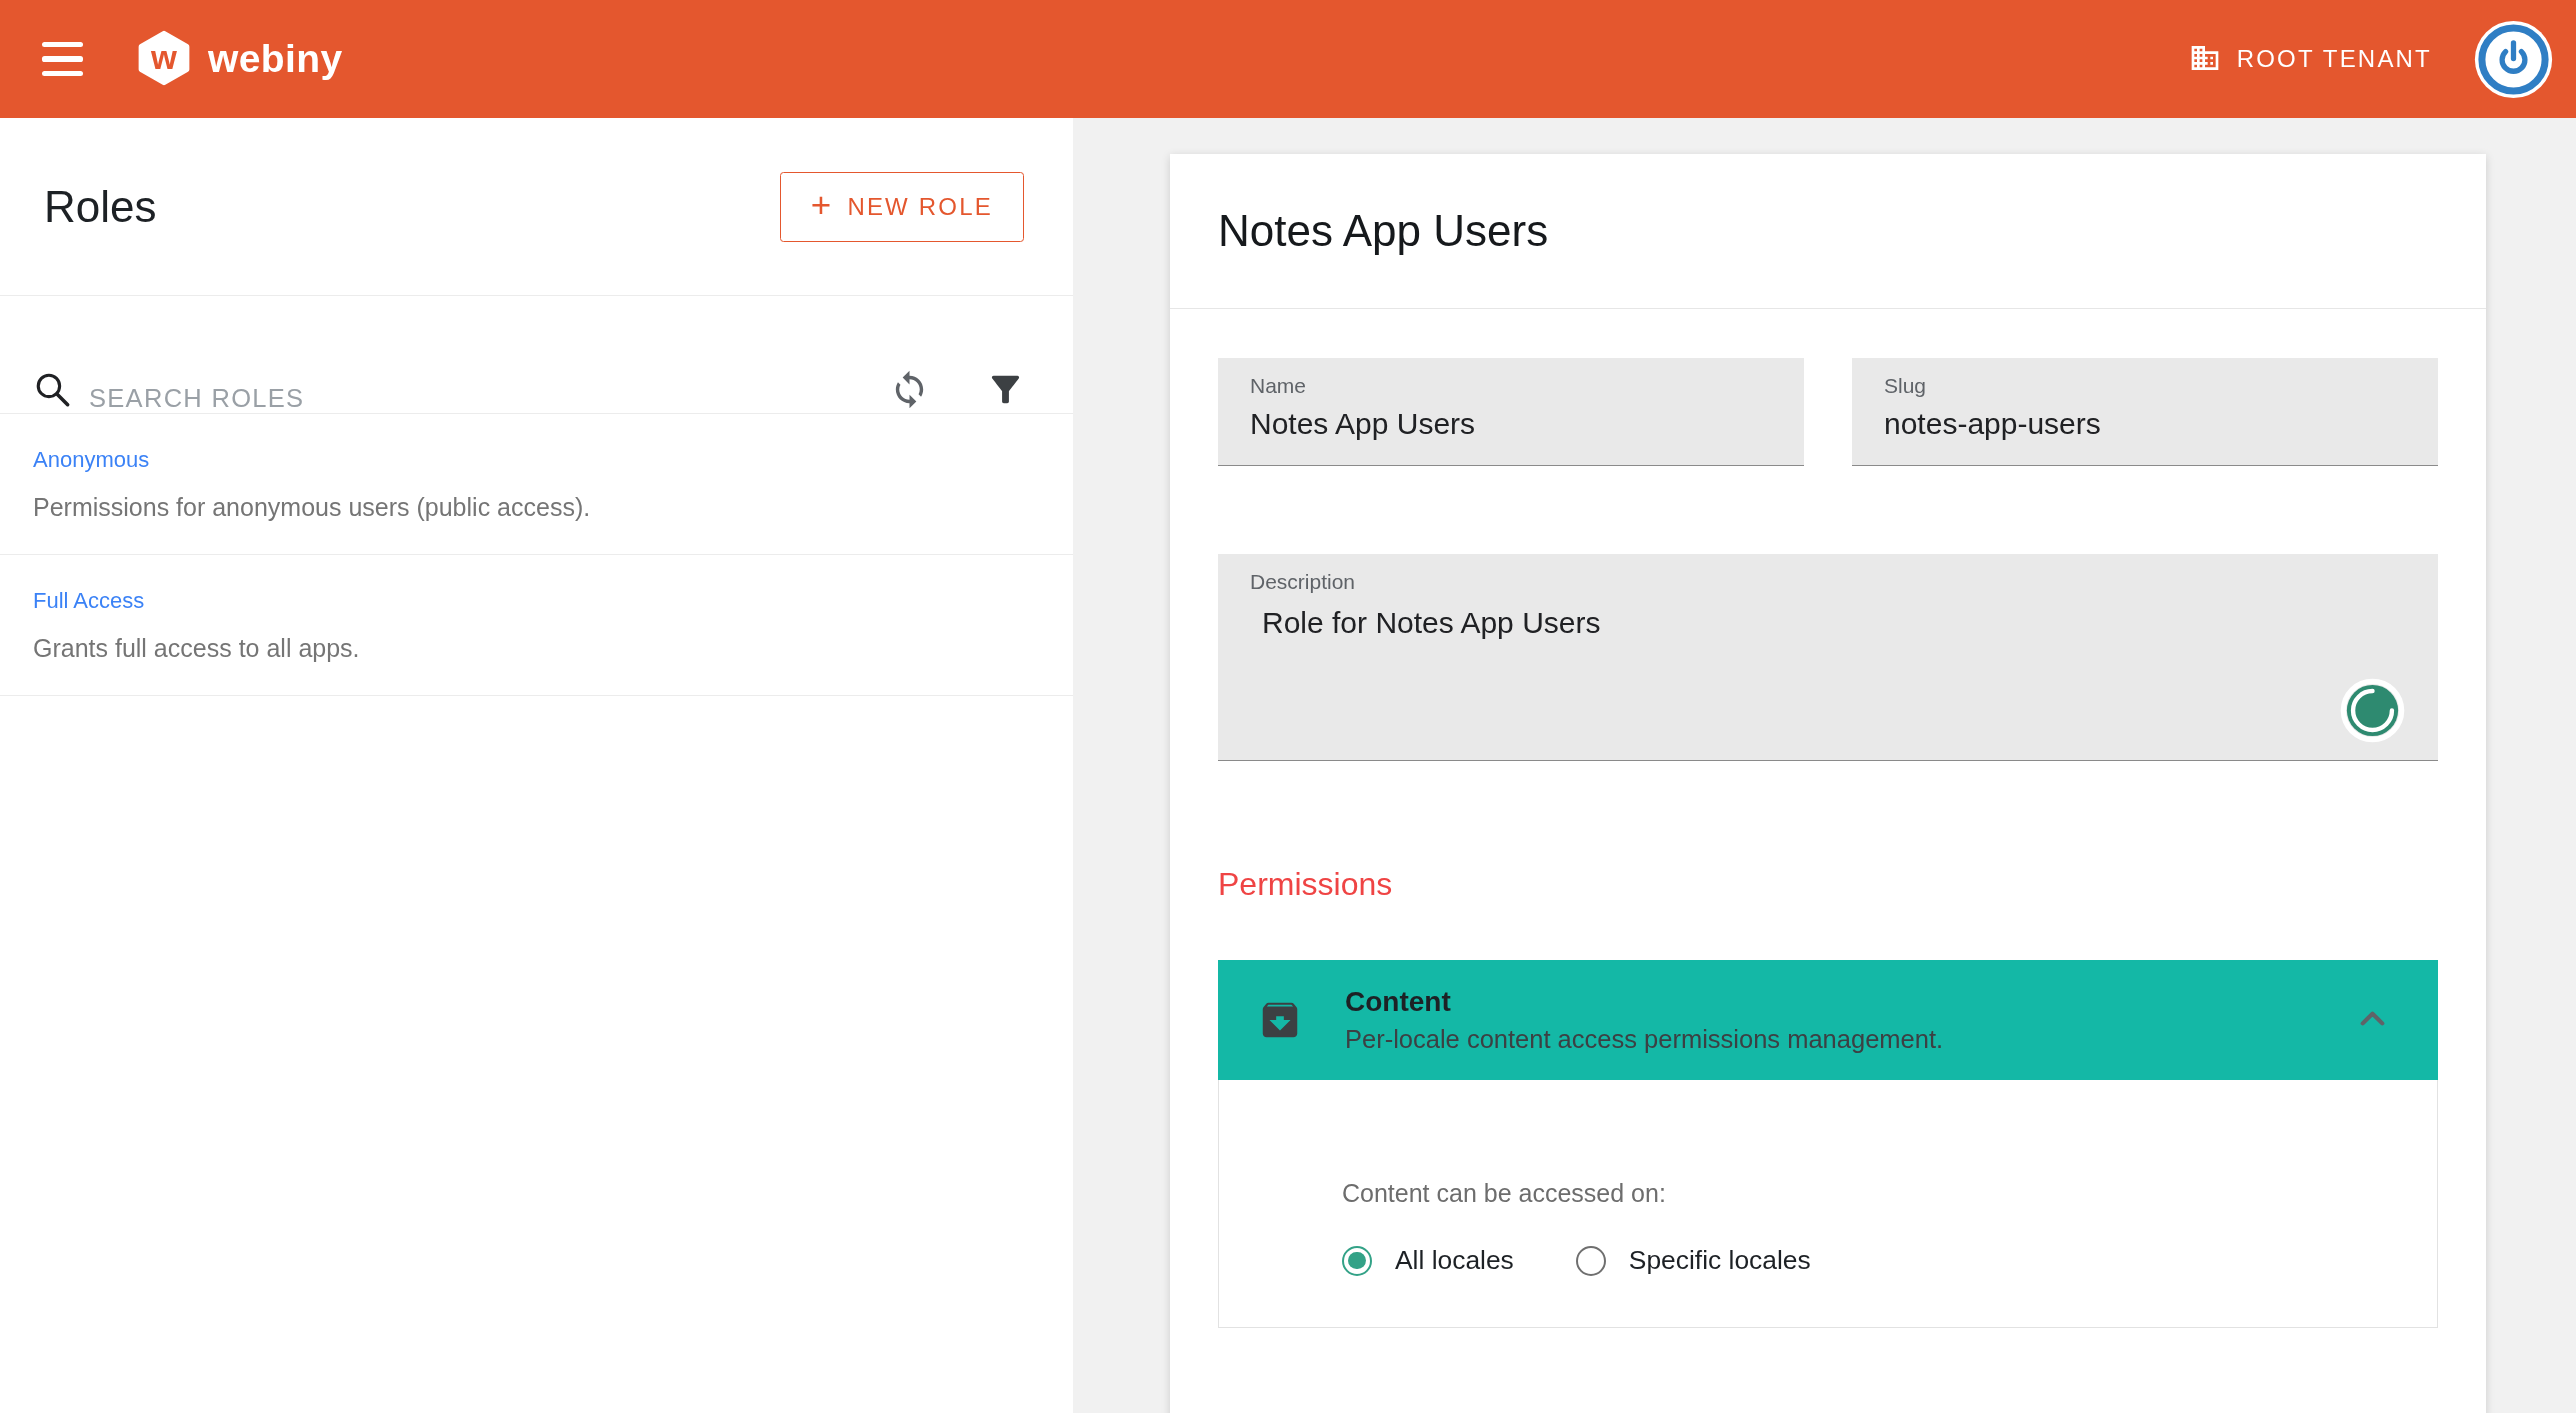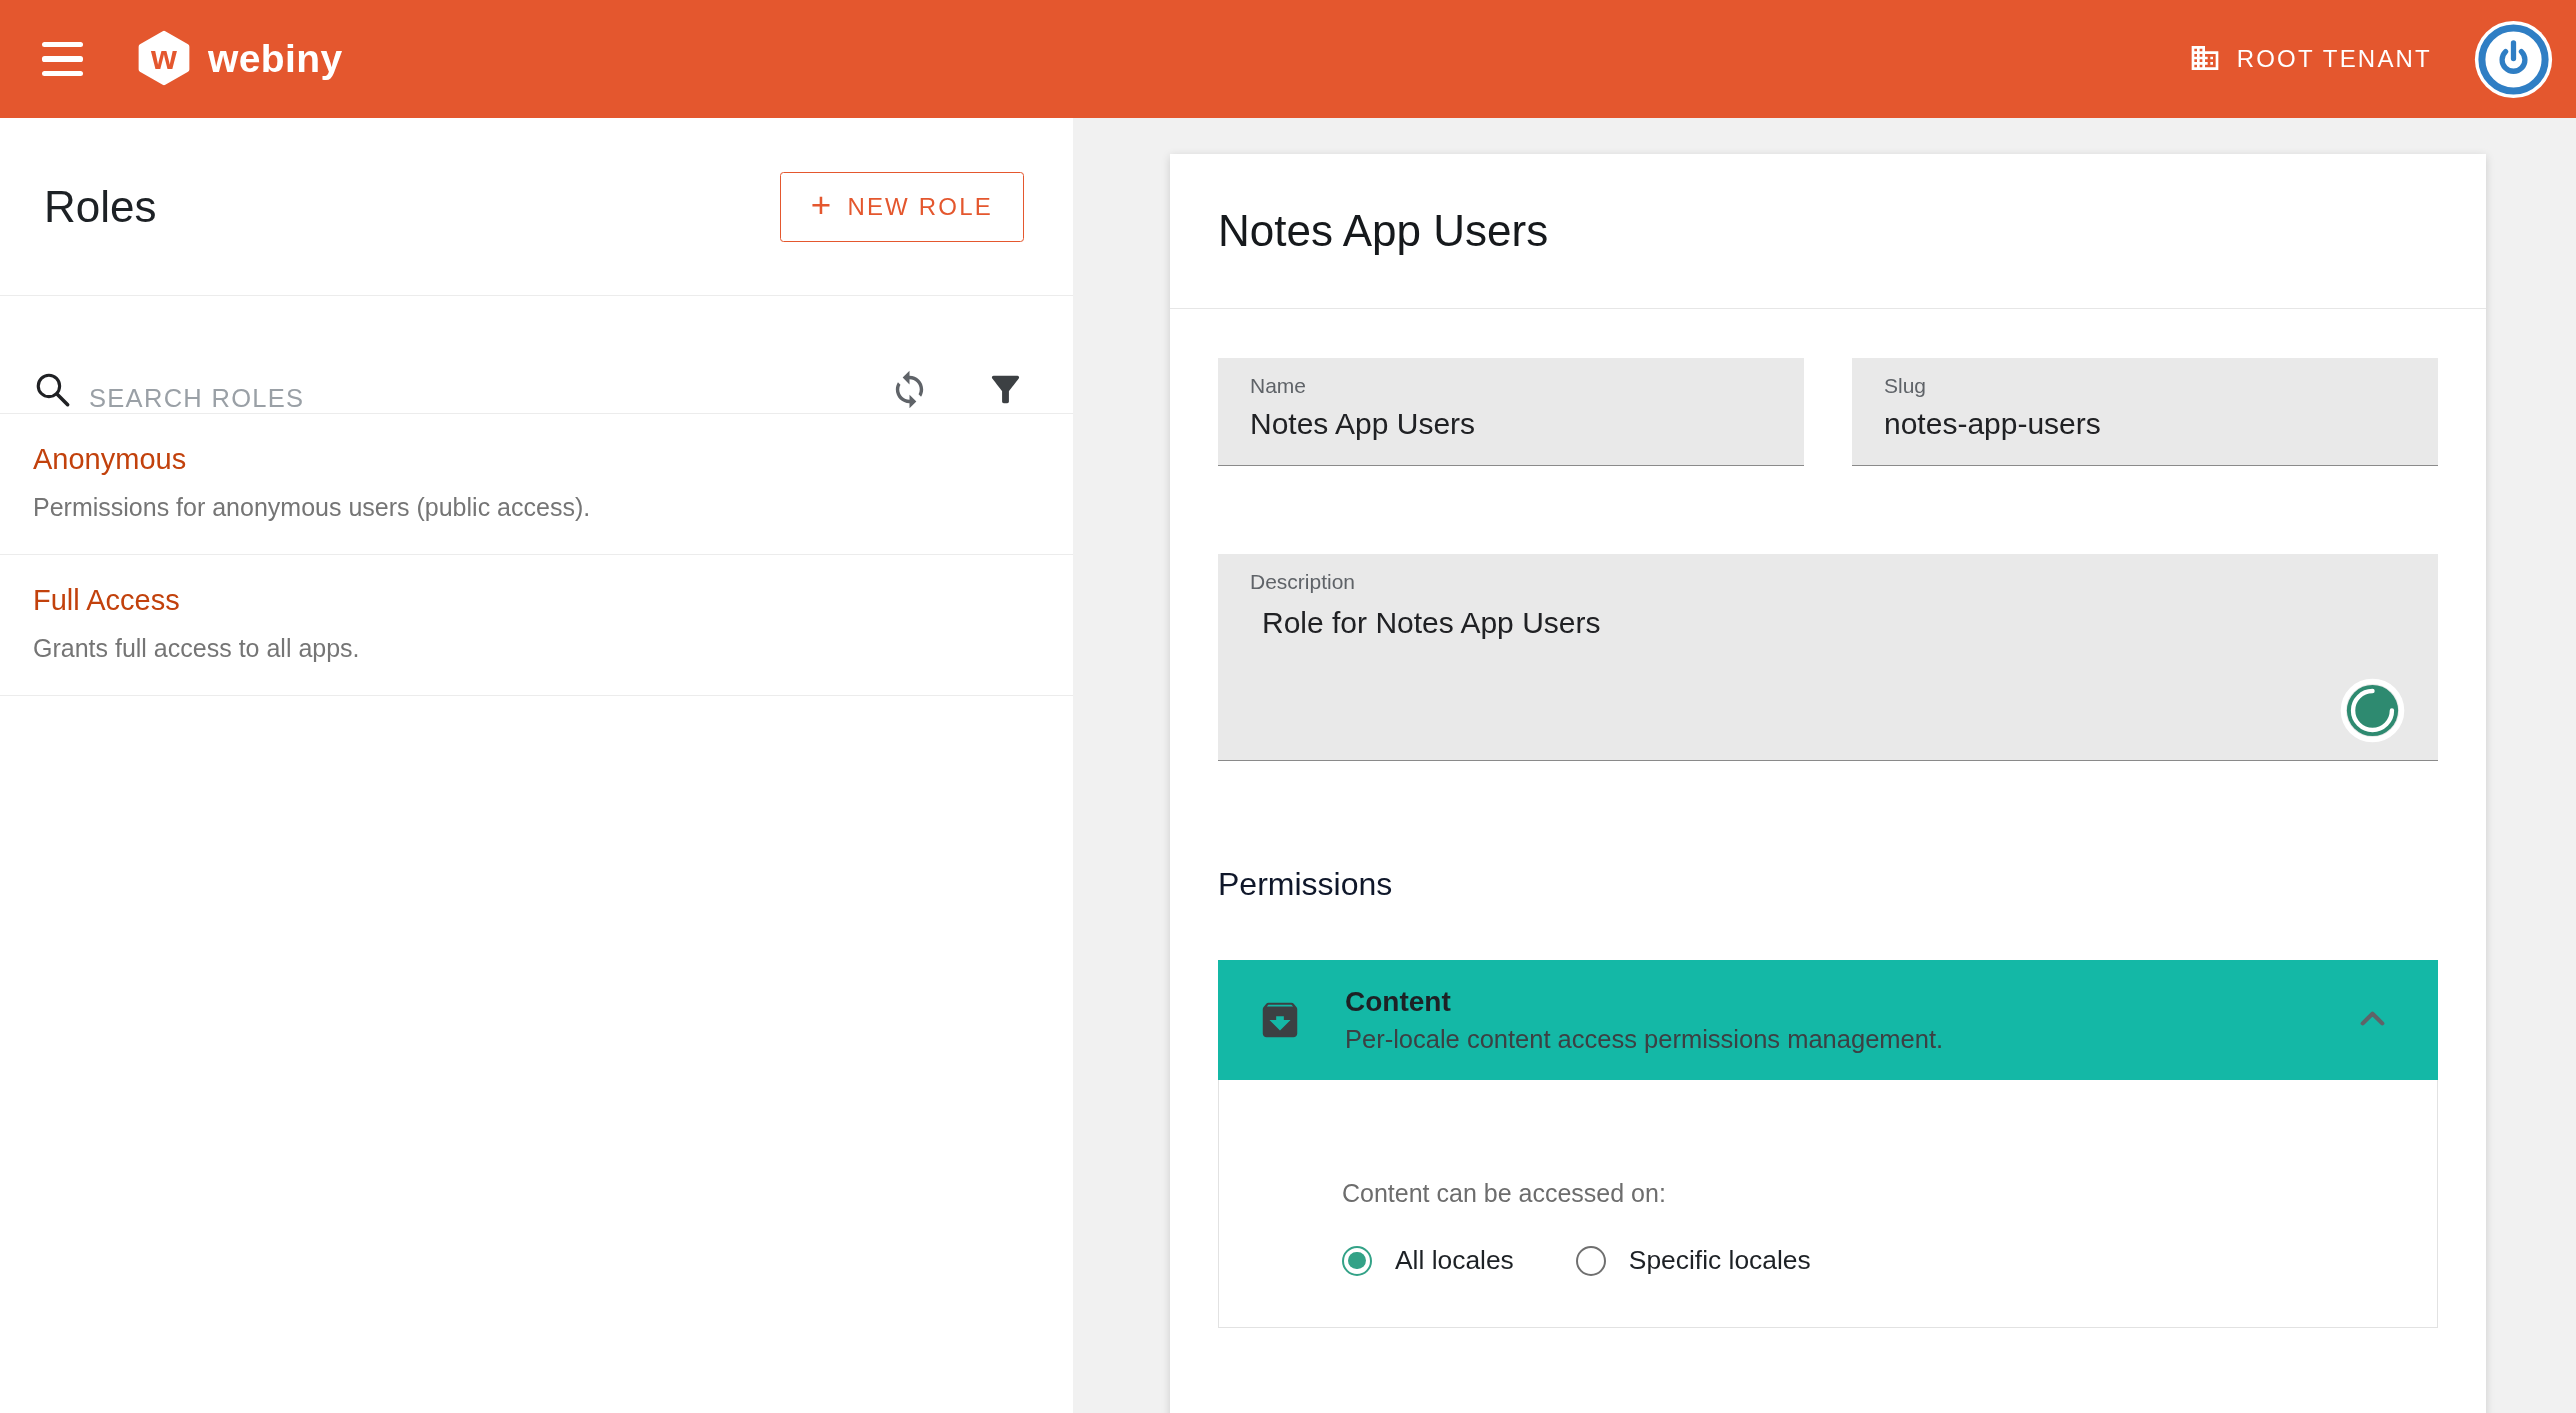--- a/index.html
+++ b/index.html
@@ -31,21 +31,21 @@
 
   .search-bar { height:118px; display:flex; align-items:flex-end; padding:0 47px 0 32px;
     border-bottom:1.8px solid #ececec; }
   .search-input { flex:1; border:none; outline:none; background:transparent;
     font-family:inherit; font-size:25.5px; letter-spacing:1.3px; color:#202124; margin-left:16px; }
   .search-input::placeholder { color:#9aa0a6; }
   .search-actions { display:flex; align-items:center; gap:55px; }
   .icon-btn { background:none; border:none; padding:0; cursor:pointer; display:flex; align-items:center; }
 
   .role-item { padding:29px 0 29px 33px; border-bottom:1.8px solid #ececec; cursor:pointer; }
-  .role-item-title { font-size:29px; color:#c2410c; line-height:33px; }
+  .role-item-title { font-size:22px; color:#3b82f6; line-height:33px; }
   .role-item-desc { font-size:25px; color:#757575; line-height:35px; margin-top:14px; }
 
   
   #detail-panel { position:absolute; top:118px; left:1073px; width:1503px; height:1295px;
     background:#f1f1f1; overflow:hidden; }
   .card { position:absolute; left:97px; top:36px; width:1316px; height:1313px;
     background:#fff; box-shadow:0 1.8px 8.8px rgba(0,0,0,.15); }
   .card-title-row { height:155px; display:flex; align-items:center; padding:0 48px;
     border-bottom:1.8px solid #e6e6e6; }
   .card-title { font-size:44px; font-weight:400; color:#16191c; }
@@ -55,21 +55,21 @@
   .field { background:#e9e9e9; border-bottom:1.8px solid #8a8a8a; padding:16px 32px 0; }
   .field-half { flex:1; height:108px; }
   .field-label { display:block; font-size:21px; color:#5f6368; }
   .field-input { display:block; width:100%; border:none; outline:none; background:transparent;
     font-family:inherit; font-size:30px; color:#202124; margin-top:8.8px; padding:0; }
   .field-description { margin-top:88px; height:207px; position:relative; }
   .field-textarea { resize:none; height:132px; line-height:39px;margin-left:12px; }
   .autosave-spinner { position:absolute; right:39px; bottom:23px; width:53px; height:53px;
     border-radius:50%; box-shadow:0 0 0 5.3px #fff; }
 
-  .permissions-heading { margin-top:104px; font-size:32px; font-weight:400; color:#0f172a; line-height:39px; }
+  .permissions-heading { margin-top:104px; font-size:32px; font-weight:400; color:#ef4444; line-height:39px; }
 
   .accordion { margin-top:56px; }
   .accordion-header { height:120px; background:#14b8a6; display:flex; align-items:center;
     padding:0 46px 0 39px; cursor:pointer; }
   .accordion-icon { margin-right:42px; display:flex; }
   .accordion-texts { display:flex; flex-direction:column; gap:7px; }
   .accordion-title { font-size:28px; font-weight:700; color:#1d2125; }
   .accordion-subtitle { font-size:25.5px; color:#3c4043; }
   .accordion-chevron { margin-left:auto; background:none; border:none; padding:0; cursor:pointer; display:flex; }
 

